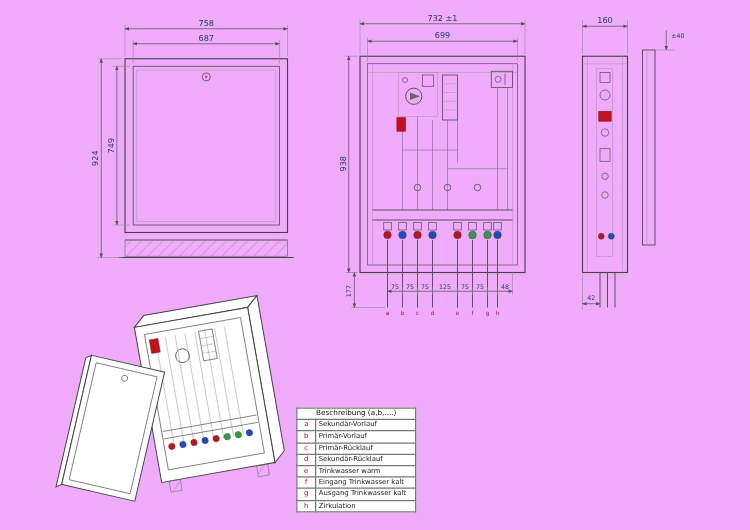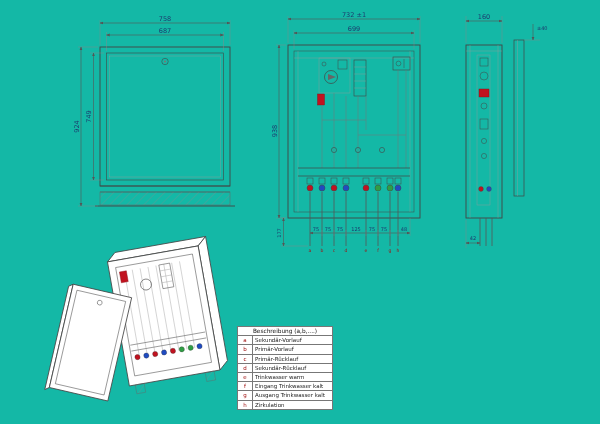--- a/index.html
+++ b/index.html
@@ -1,16 +1,16 @@
 <!DOCTYPE html>
 <html><head>
 <meta charset="utf-8">
 <style>
   html,body{margin:0;padding:0;background:#fff;}
-  .page{position:relative;width:600px;height:424px;background:#14b8a6;overflow:hidden;
+  .page{position:relative;width:600px;height:424px;background:#f0abfc;overflow:hidden;
         font-family:"DejaVu Sans", sans-serif;}
   svg{position:absolute;left:0;top:0;}
   .dimtxt{font-size:6.5px;fill:#1d3a6e;}
   .dimtxt-sm{font-size:5px;fill:#1d3a6e;}
   .conn-letter{font-size:4.5px;fill:#a01010;}
   
   .legend{position:absolute;left:237px;top:326px;width:96px;border:1px solid #555;
           border-collapse:collapse;background:#fff;}
   .legend td{border:0.5px solid #777;font-size:5.5px;line-height:8.2px;height:8.2px;
              padding:0 2px;color:#222;white-space:nowrap;overflow:hidden;}

